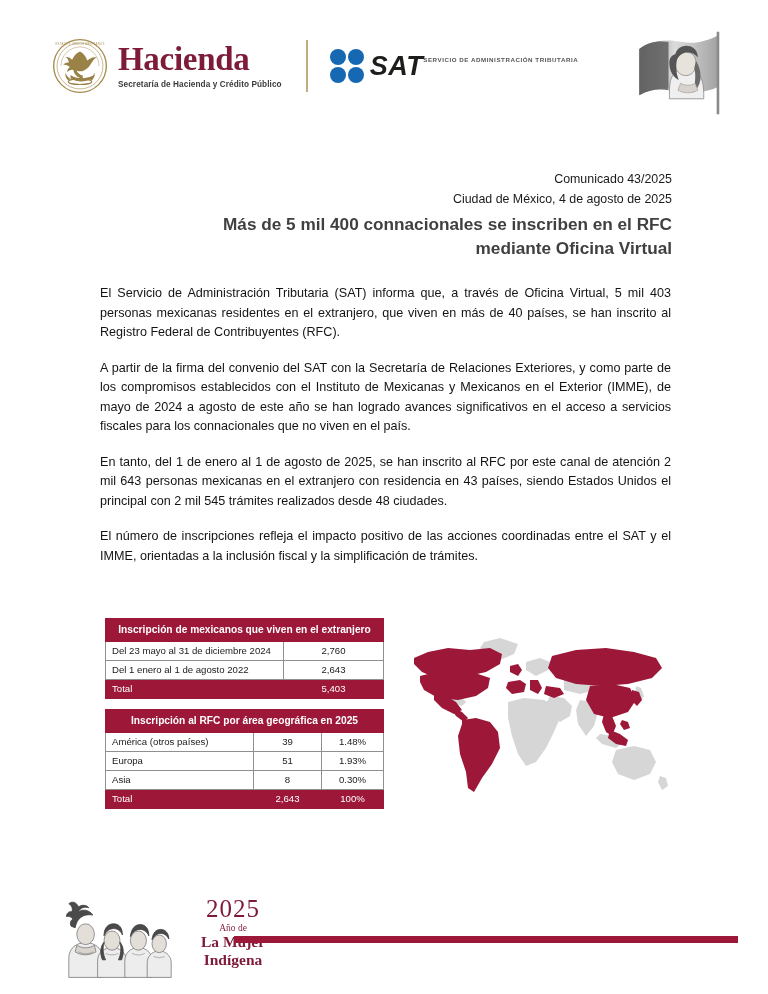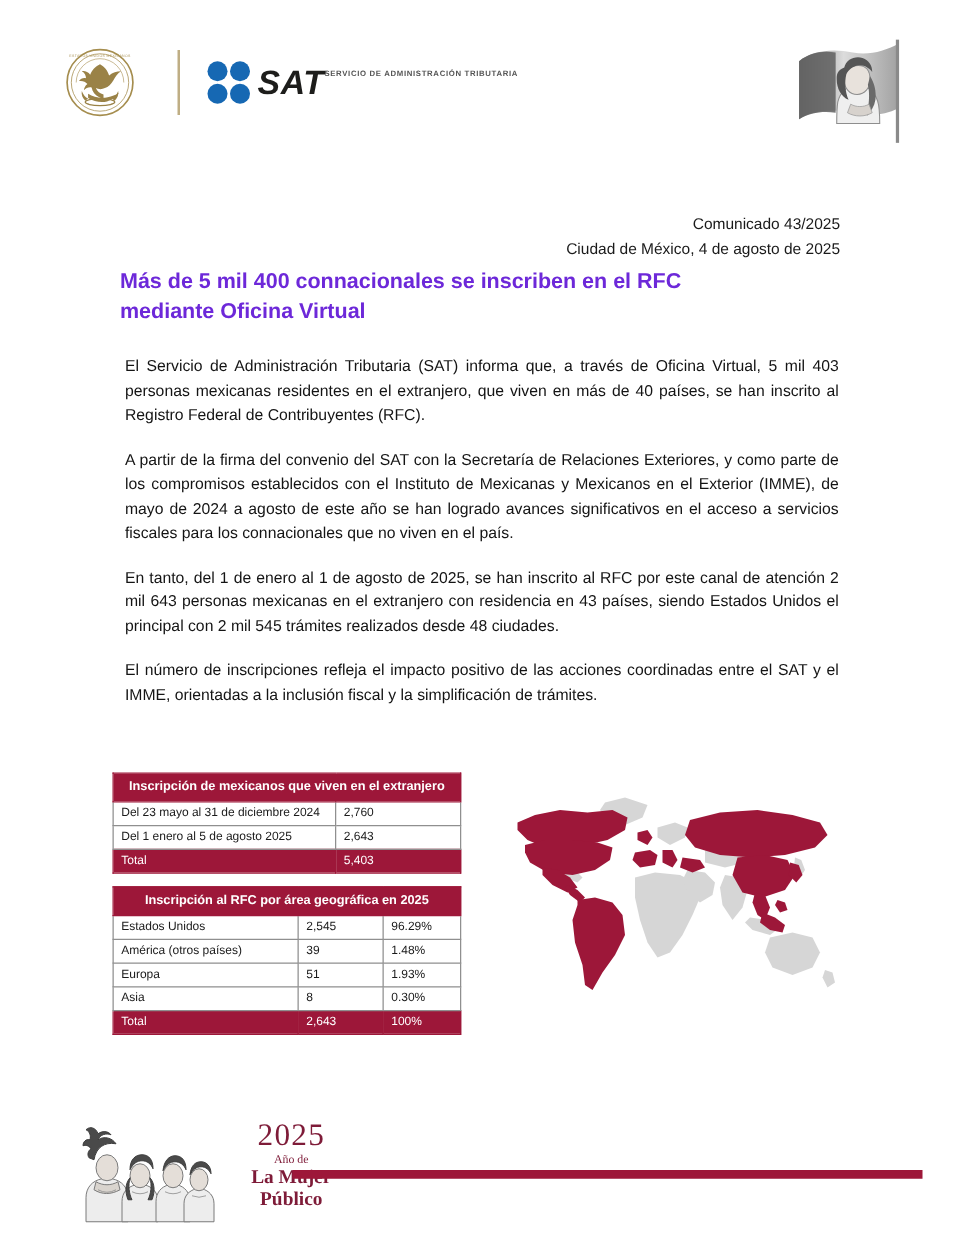--- a/index.html
+++ b/index.html
@@ -130,25 +130,25 @@
     line-height: 1.65;
     margin-top: 27px;
   }
 
   
   .doc-title {
     position: absolute;
     top: 212px;
     left: 96px;
     width: 576px;
-    text-align: left;
+    text-align: right;
     font-size: 17.2px;
     font-weight: bold;
     line-height: 1.42;
-    color: #6d28d9;
+    color: #404040;
   }
 
   
   .body-copy {
     position: absolute;
     top: 284px;
     left: 100px;
     width: 572px;
   }
   .body-copy p {
@@ -157,21 +157,21 @@
     line-height: 1.55;
     text-align: justify;
     color: #141414;
   }
   .body-copy p:last-child { margin-bottom: 0; }
 
   
   .tables {
     position: absolute;
     top: 618px;
-    left: 90px;
+    left: 105px;
     width: 278px;
   }
   table.data-table {
     width: 278px;
     border-collapse: collapse;
     table-layout: fixed;
     font-size: 9.6px;
     background: #ffffff;
   }
   table.data-table + table.data-table { margin-top: 10px; }
@@ -185,21 +185,21 @@
     line-height: 1.35;
     border: 1px solid #9d1739;
   }
   table.data-table td {
     border: 1px solid #8f8f8f;
     padding: 3.5px 6px;
     color: #1a1a1a;
     background: #ffffff;
   }
   table.data-table td.num {
-    text-align: left;
+    text-align: center;
   }
   table.data-table tr.total-row td {
     background: #9d1739;
     color: #ffffff;
     border: 1px solid #9d1739;
     font-weight: normal;
     margin-top: 36px;
   }
   .col-label { width: 178px; }
   .col-val   { width: 100px; }
@@ -286,20 +286,24 @@
           <path d="M71 76 c4 -4 6 -9 5 -14 c-2 5 -5 9 -9 11 z"></path>
         </g>
         <g fill="none" stroke="#a58d4e" stroke-width="1" opacity="0.85">
           <path d="M16 50 a34 34 0 0 1 68 0"></path>
         </g>
         <g fill="#a58d4e" font-family="Liberation Sans, sans-serif" font-size="5" opacity="0.9">
           <text x="50" y="13" text-anchor="middle" letter-spacing="0.5">ESTADOS UNIDOS MEXICANOS</text>
         </g>
       </svg>
 
+      <div class="hacienda-block">
+        <div class="hacienda-word">Hacienda</div>
+        <div class="hacienda-sub">Secretaría de Hacienda y Crédito Público</div>
+      </div>
 
       <div class="brand-divider"></div>
 
       <div class="sat-block">
         <div class="sat-dots">
           <span></span>
             <span></span>
             <span></span>
             <span></span>
         </div>
@@ -360,21 +364,21 @@
         <tr>
           <th class="tbl-title" colspan="2">Inscripción de mexicanos que viven en el extranjero</th>
         </tr>
       </thead>
       <tbody>
         <tr>
           <td>Del 23 mayo al 31 de diciembre 2024</td>
           <td class="num">2,760</td>
         </tr>
         <tr>
-          <td>Del 1 enero al 5 de agosto 2025</td>
+          <td>Del 1 enero al 1 de agosto 2022</td>
           <td class="num">2,643</td>
         </tr>
         <tr class="total-row">
           <td>Total</td>
           <td class="num">5,403</td>
         </tr>
       </tbody>
     </table>
 
     <table class="data-table">
@@ -382,25 +386,20 @@
           <col class="g-label">
           <col class="g-val">
           <col class="g-pct">
         </colgroup>
       <thead>
         <tr>
           <th class="tbl-title" colspan="3">Inscripción al RFC por área geográfica en 2025</th>
         </tr>
       </thead>
       <tbody>
-        <tr>
-          <td>Estados Unidos</td>
-          <td class="num">2,545</td>
-          <td class="num">96.29%</td>
-        </tr>
         <tr>
           <td>América (otros países)</td>
           <td class="num">39</td>
           <td class="num">1.48%</td>
         </tr>
         <tr>
           <td>Europa</td>
           <td class="num">51</td>
           <td class="num">1.93%</td>
         </tr>
@@ -515,19 +514,19 @@
         <path d="M52 68 q8 4 16 0"></path>
         <path d="M85 68 q8 4 16 0"></path>
         <path d="M112 72 q7 3 14 0"></path>
       </g>
     </svg>
 
     <div class="footer-legend">
       <div class="fl-year">2025</div>
       <div class="fl-small">Año de</div>
       <div class="fl-big">La Mujer</div>
-      <div class="fl-big">Público</div>
+      <div class="fl-big">Indígena</div>
     </div>
 
     <div class="footer-rule"></div>
   </div>
 
 </div>
 
 </body></html>

